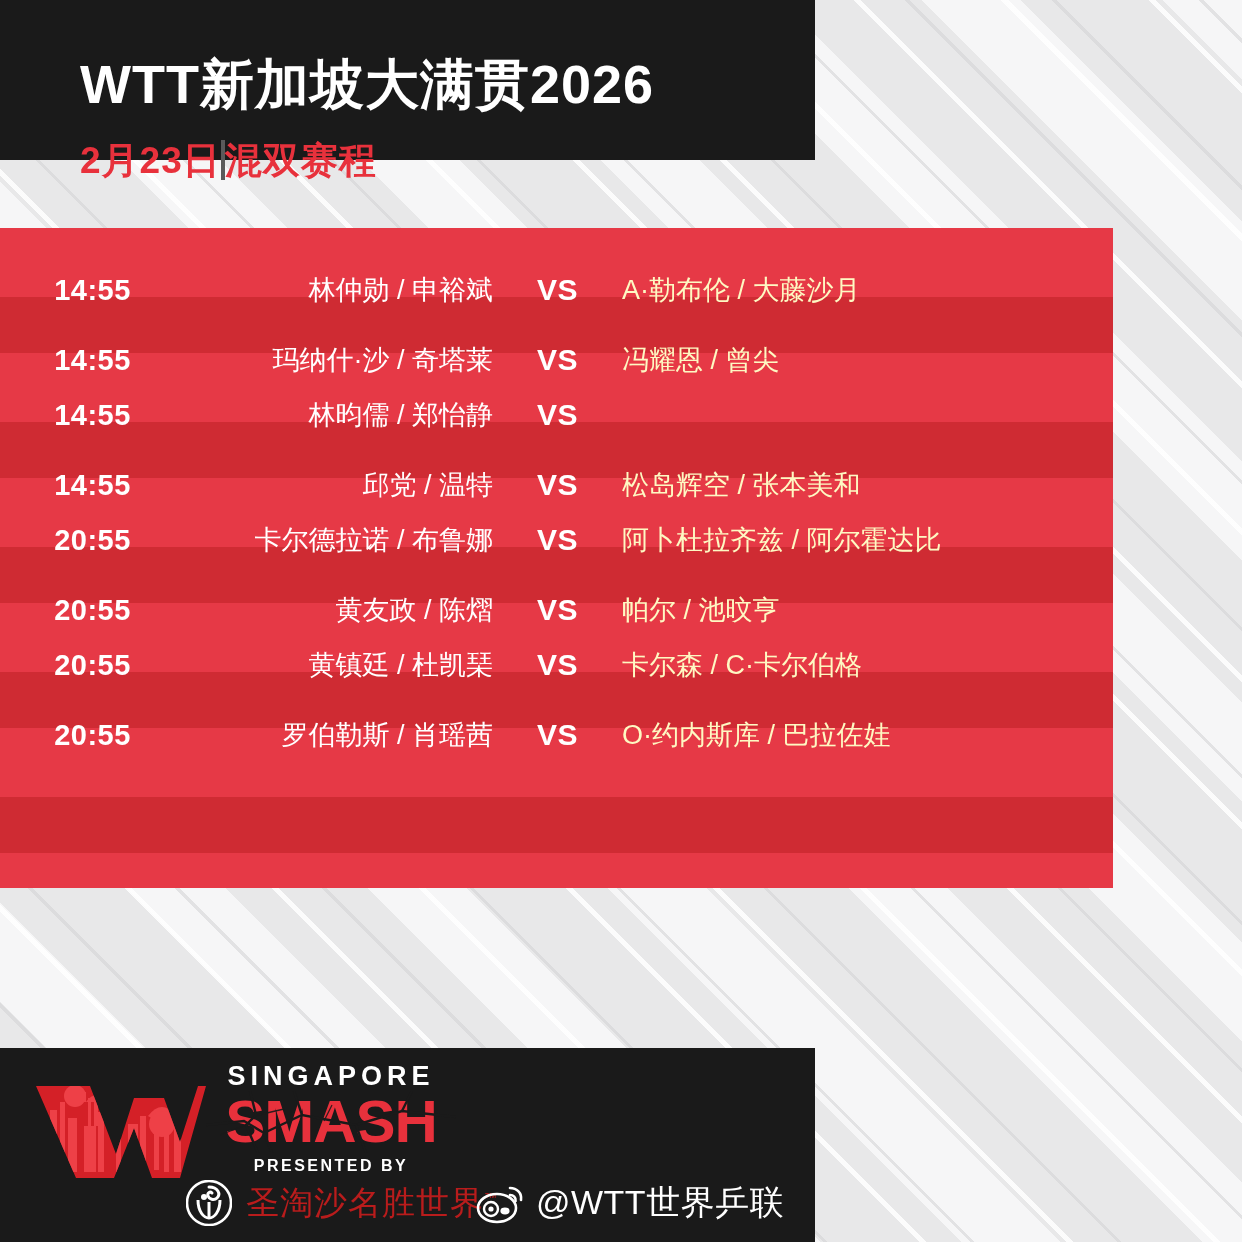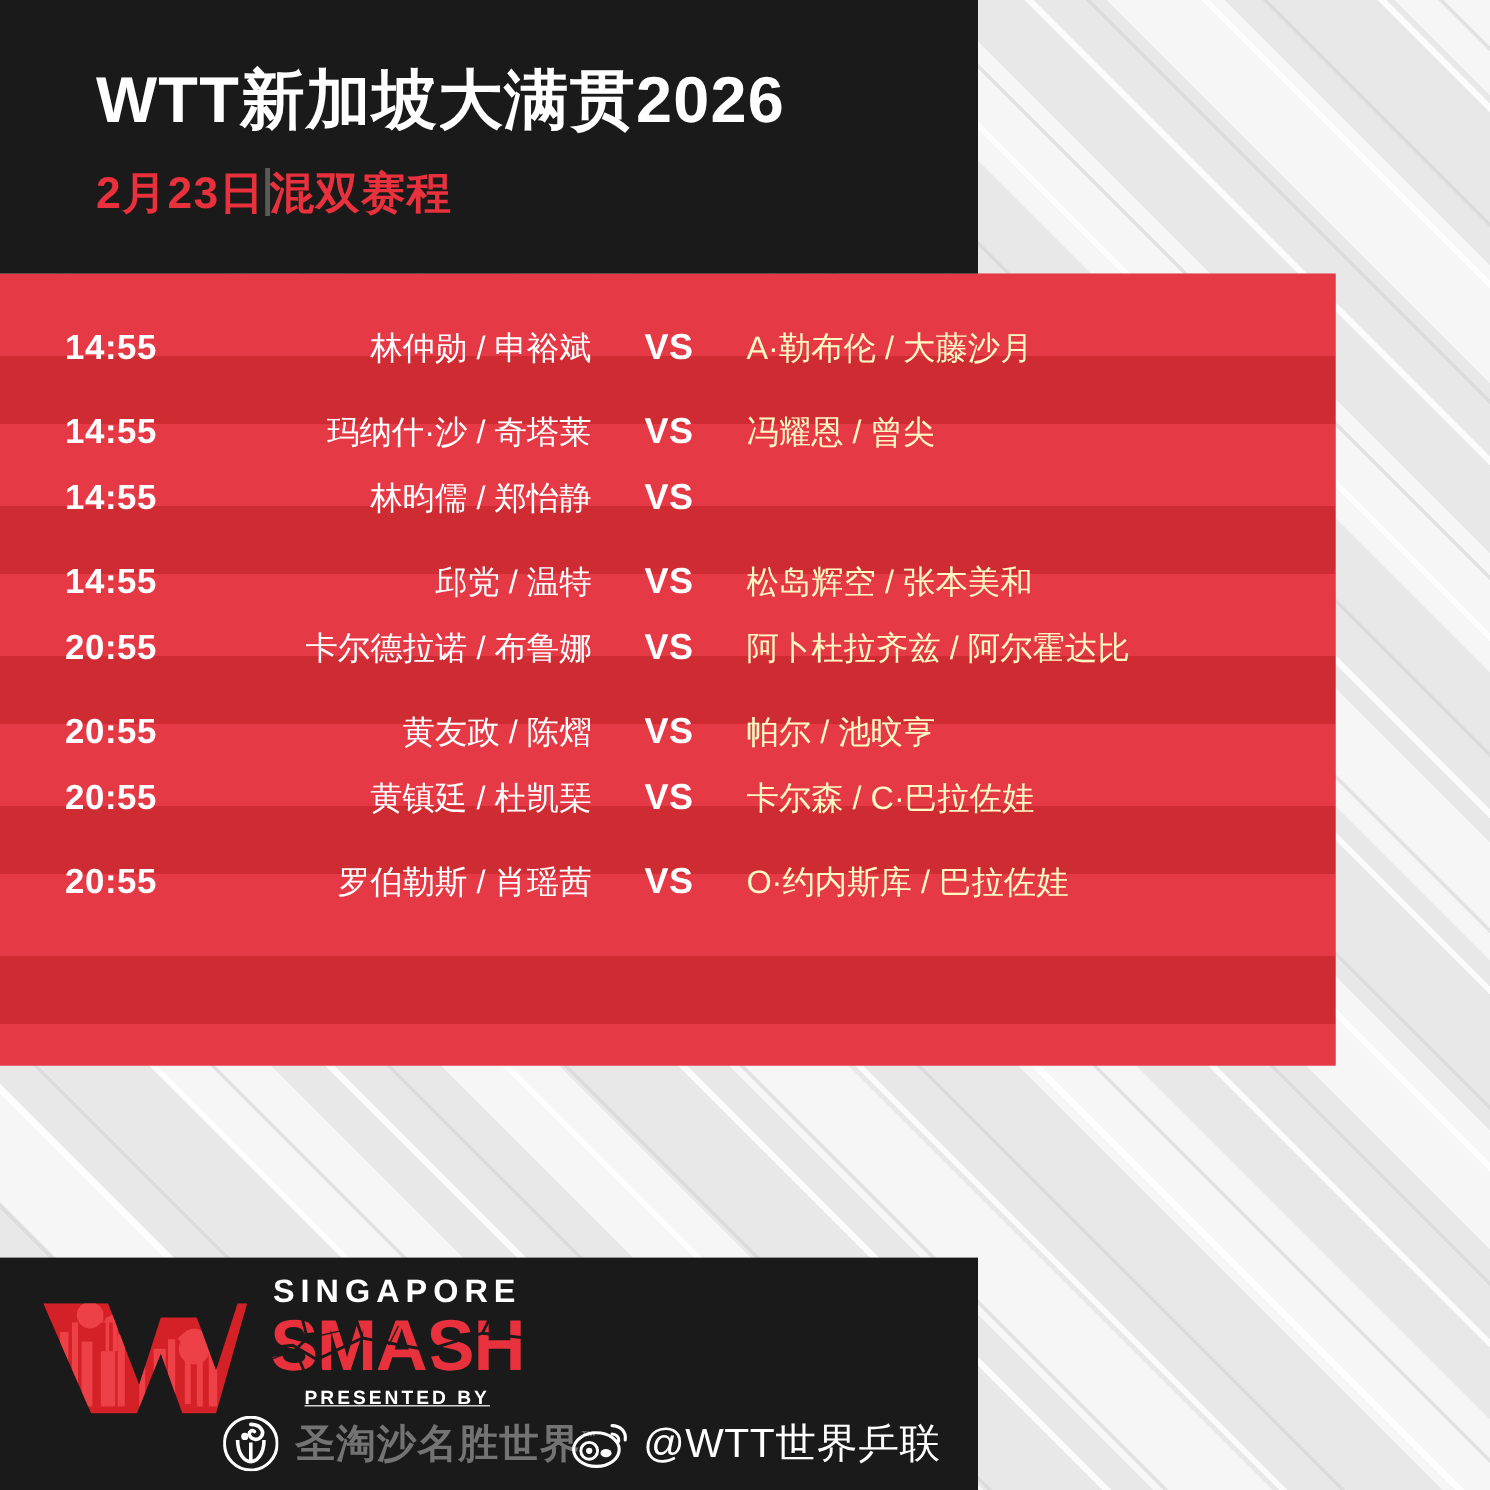--- a/index.html
+++ b/index.html
@@ -31,21 +31,21 @@
         rgba(255,255,255,0)   104px),
       repeating-linear-gradient(45deg,
         rgba(246,246,247,1)   0px,
         rgba(246,246,247,1)   70px,
         rgba(232,232,233,1)   70px,
         rgba(232,232,233,1)   170px),
       #ebebeb;
   }
   
   .header{
-    position:absolute;left:0;top:0;width:815px;height:228px;
+    position:absolute;left:0;top:0;width:815px;height:160px;
     background:#1a1a1a;z-index:5;
   }
   .title{
     position:absolute;left:80px;top:57px;
     font-size:54px;font-weight:bold;color:#ffffff;
     letter-spacing:1px;white-space:nowrap;line-height:1;
   }
   .subtitle{
     position:absolute;left:80px;top:140px;
     display:flex;align-items:center;
@@ -103,26 +103,26 @@
   .smash-sg{
     font-size:27px;font-weight:bold;color:#ffffff;letter-spacing:5px;line-height:1.05;
   }
   .smash-word{position:relative;height:62px;margin-top:1px;}
   .smash-word .txt{
     font-size:60px;font-weight:bold;color:#e8313c;letter-spacing:-1px;
     line-height:62px;display:block;
   }
   .crack{position:absolute;left:0;top:0;width:250px;height:62px;pointer-events:none;}
   .presented{
-    font-size:16px;font-weight:bold;color:#ffffff;letter-spacing:2.5px;margin-top:4px;text-decoration:underline;
+    font-size:16px;font-weight:bold;color:#ffffff;letter-spacing:2.5px;margin-top:4px;
   }
   .rws{
     position:absolute;left:186px;top:1180px;display:flex;align-items:center;gap:14px;z-index:7;
   }
-  .rws-name{font-size:33px;font-weight:bold;color:#737373;letter-spacing:1px;white-space:nowrap;}
+  .rws-name{font-size:33px;font-weight:normal;color:#b91c1c;letter-spacing:1px;white-space:nowrap;}
   .rws-name sup{font-size:13px;vertical-align:super;}
   .weibo{
     position:absolute;left:476px;top:1180px;display:flex;align-items:center;gap:10px;z-index:7;
   }
   .weibo-name{font-size:34px;color:#ffffff;letter-spacing:.5px;white-space:nowrap;}
 </style>
 </head>
 <body>
 
 <div id="poster">
@@ -173,21 +173,21 @@
         <div class="row" style="top: 347px;">
           <div class="c-time">20:55</div>
           <div class="c-left">黄友政 / 陈熠</div>
           <div class="c-vs">VS</div>
           <div class="c-right">帕尔 / 池旼亨</div>
         </div>
         <div class="row" style="top: 402px;">
           <div class="c-time">20:55</div>
           <div class="c-left">黄镇廷 / 杜凯琹</div>
           <div class="c-vs">VS</div>
-          <div class="c-right">卡尔森 / C·巴拉佐娃</div>
+          <div class="c-right">卡尔森 / C·卡尔伯格</div>
         </div>
         <div class="row" style="top: 472px;">
           <div class="c-time">20:55</div>
           <div class="c-left">罗伯勒斯 / 肖瑶茜</div>
           <div class="c-vs">VS</div>
           <div class="c-right">O·约内斯库 / 巴拉佐娃</div>
         </div>
       </div>
   </div>
 

